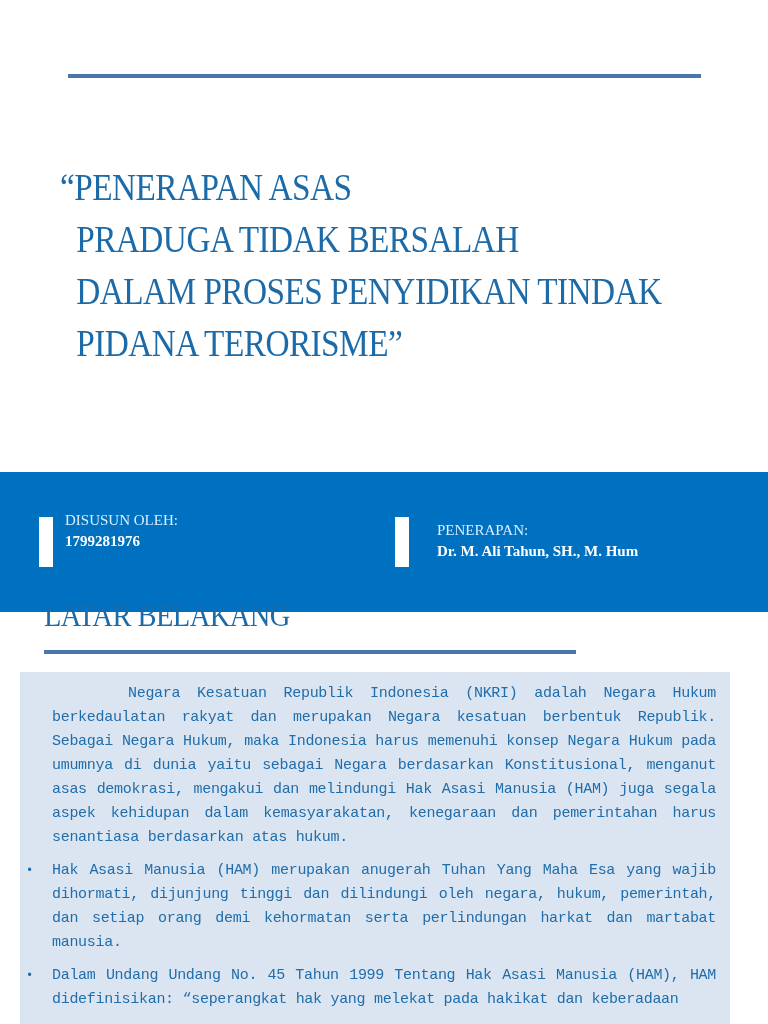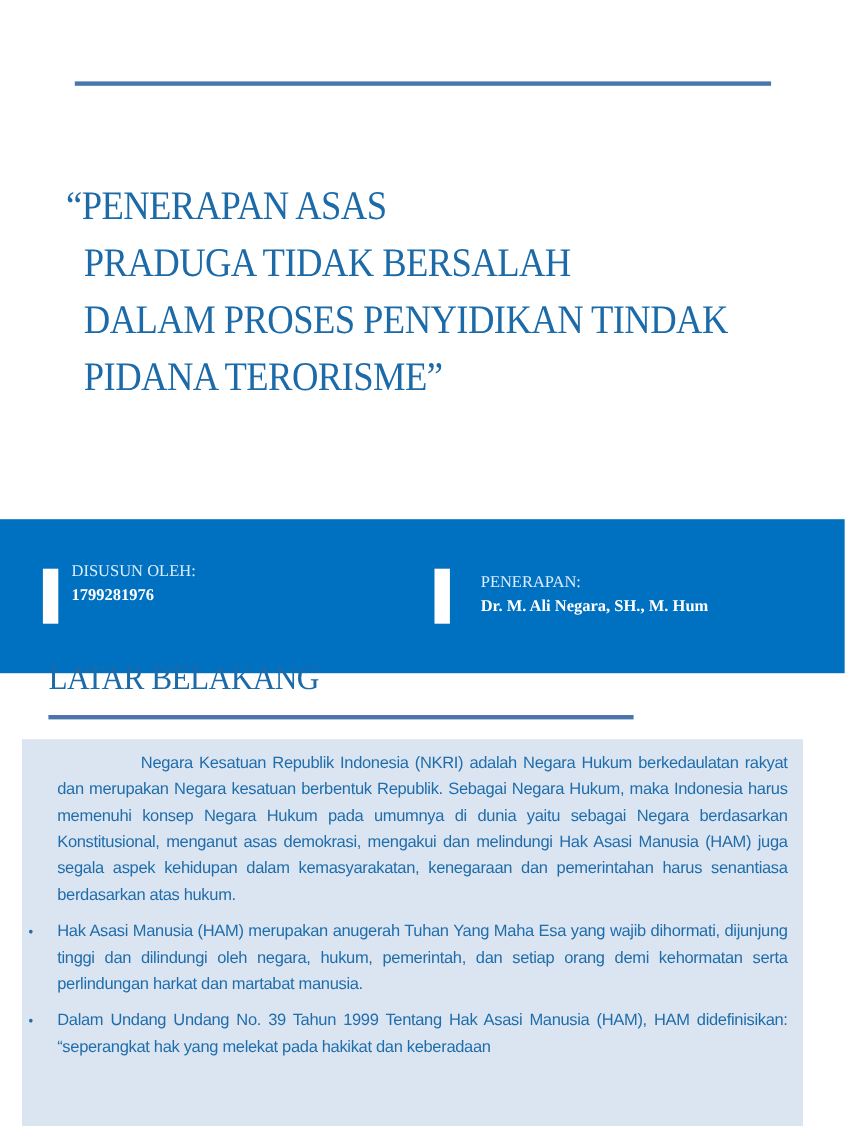--- a/index.html
+++ b/index.html
@@ -96,21 +96,21 @@
       width: 710px;
       height: 360px;
       background: #dbe5f1;
     }
     .content {
       position: absolute;
       left: 52px;
       top: 682px;
       width: 664px;
       color: #1f6dab;
-      font-family: Liberation Sans, sans-serif;
+      font-family: Liberation Mono, monospace;
       font-size: 15px;
       line-height: 24px;
       letter-spacing: -0.3px;
     }
     .content p {
       margin: 0;
       text-align: justify;
       text-indent: 76px;
     }
     .content ul {
@@ -144,33 +144,33 @@
 
 <div class="band">
   <div class="bar left"></div>
   <div class="block left">
     <div class="label">DISUSUN OLEH:</div>
     <div class="strong">1799281976</div>
   </div>
   <div class="bar right"></div>
   <div class="block right">
     <div class="label">PENERAPAN:</div>
-    <div class="strong">Dr. M. Ali Negara, SH., M. Hum</div>
+    <div class="strong">Dr. M. Ali Tahun, SH., M. Hum</div>
   </div>
 </div>
 
 <div class="section-title">LATAR BELAKANG</div>
 <div class="section-rule"></div>
 
 <div class="content-box"></div>
 <div class="content">
   <p>Negara Kesatuan Republik Indonesia (NKRI) adalah Negara Hukum berkedaulatan rakyat dan merupakan Negara kesatuan berbentuk Republik. Sebagai Negara Hukum, maka Indonesia harus memenuhi konsep Negara Hukum pada umumnya di dunia yaitu sebagai Negara berdasarkan Konstitusional, menganut asas demokrasi, mengakui dan melindungi Hak Asasi Manusia (HAM) juga segala aspek kehidupan dalam kemasyarakatan, kenegaraan dan pemerintahan harus senantiasa berdasarkan atas hukum.</p>
   <ul>
     <li>
       <span class="bullet">•</span>
       <span>Hak Asasi Manusia (HAM) merupakan anugerah Tuhan Yang Maha Esa yang wajib dihormati, dijunjung tinggi dan dilindungi oleh negara, hukum, pemerintah, dan setiap orang demi kehormatan serta perlindungan harkat dan martabat manusia.</span>
     </li>
     <li>
       <span class="bullet">•</span>
-      <span>Dalam Undang Undang No. 39 Tahun 1999 Tentang Hak Asasi Manusia (HAM), HAM didefinisikan: “seperangkat hak yang melekat pada hakikat dan keberadaan</span>
+      <span>Dalam Undang Undang No. 45 Tahun 1999 Tentang Hak Asasi Manusia (HAM), HAM didefinisikan: “seperangkat hak yang melekat pada hakikat dan keberadaan</span>
     </li>
   </ul>
 </div>
 
 </body></html>

